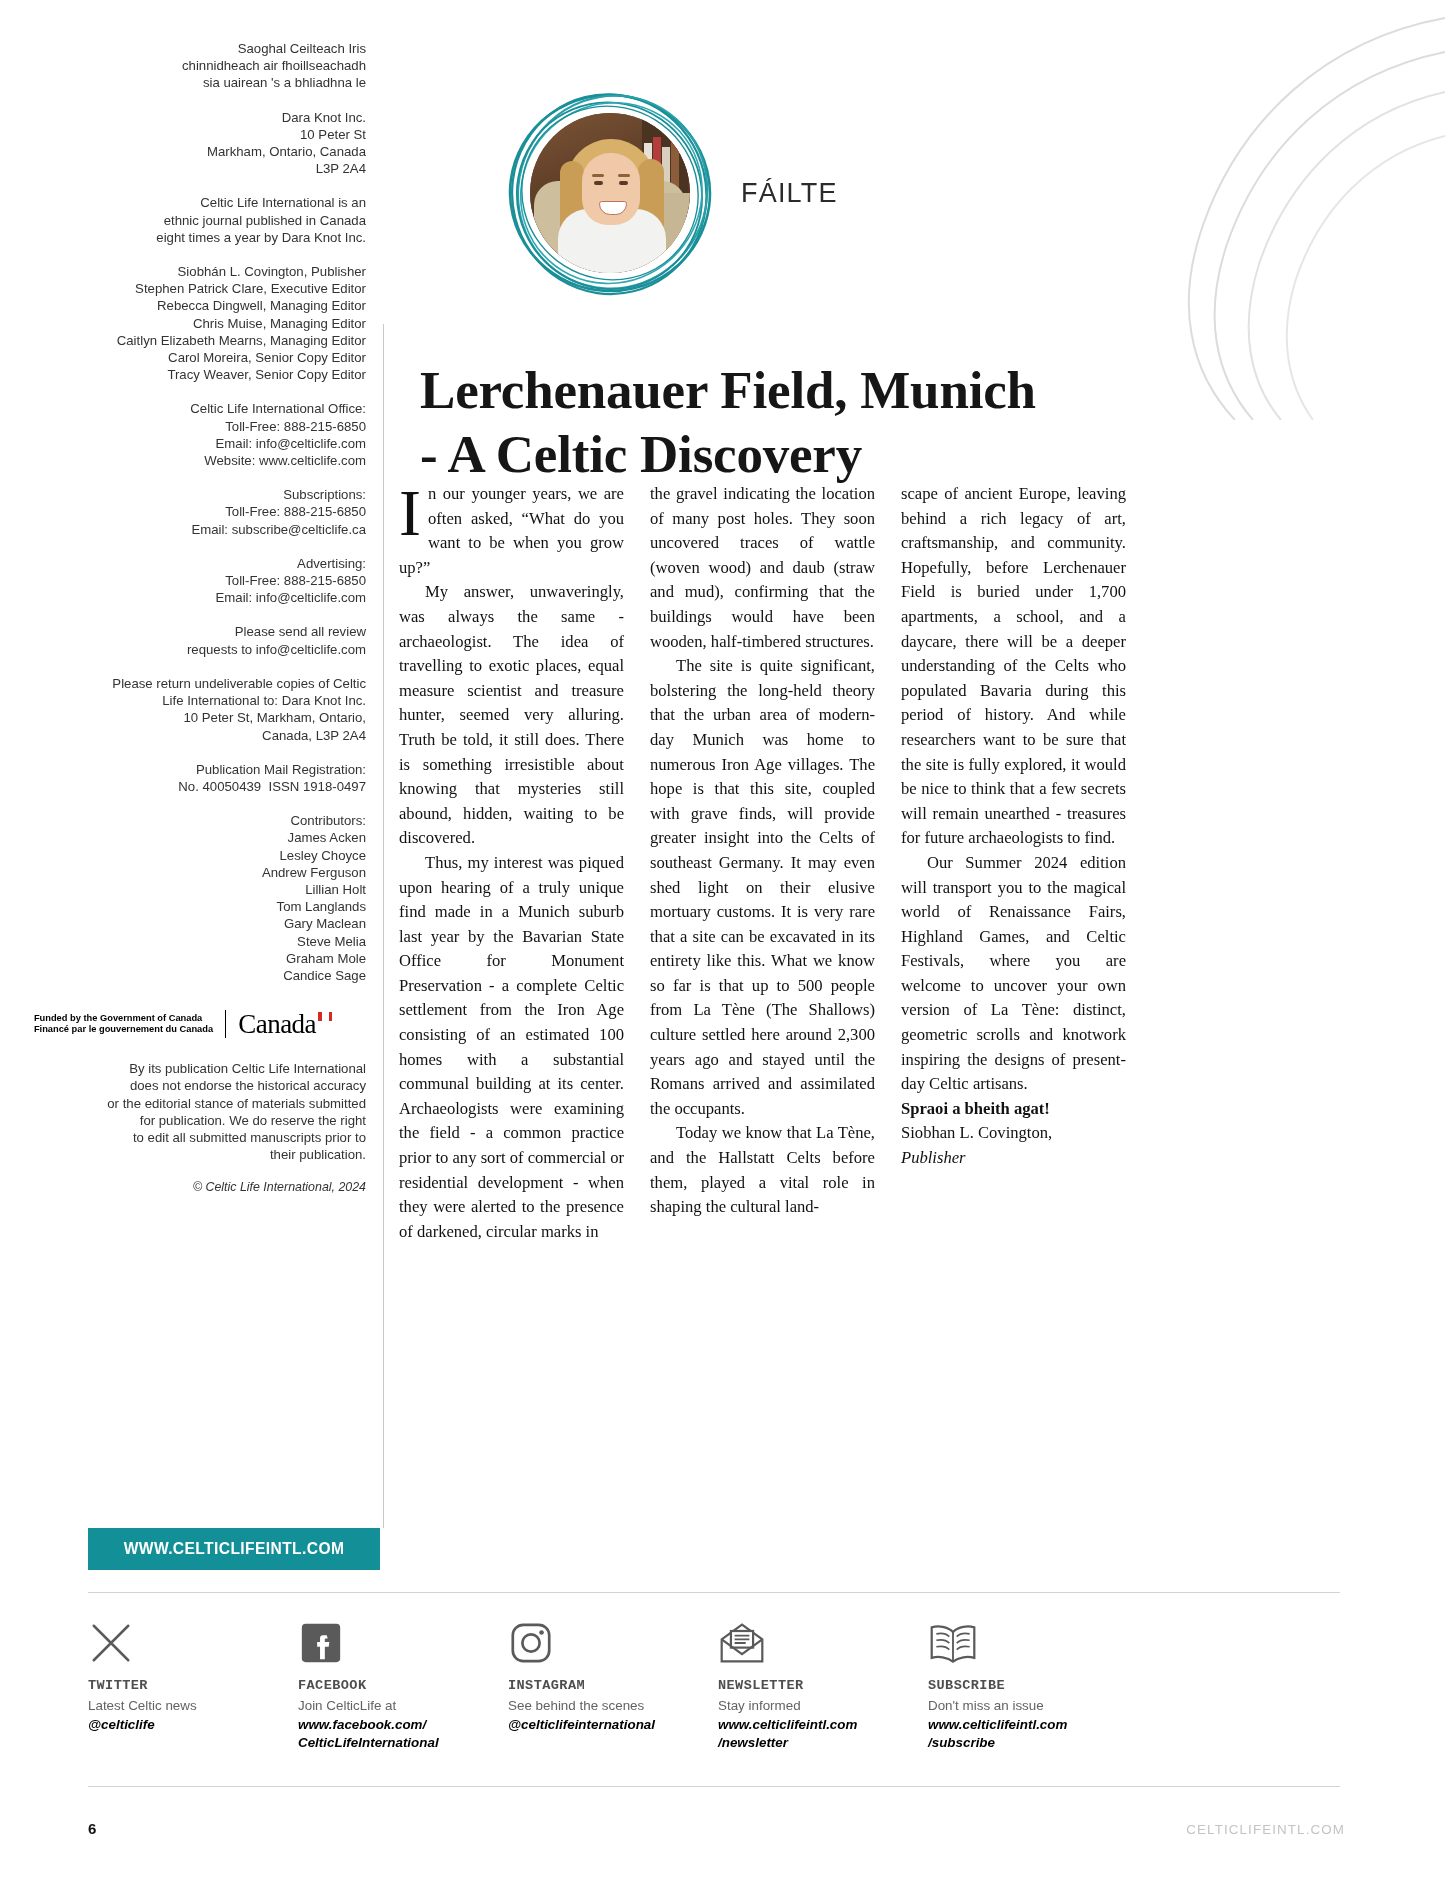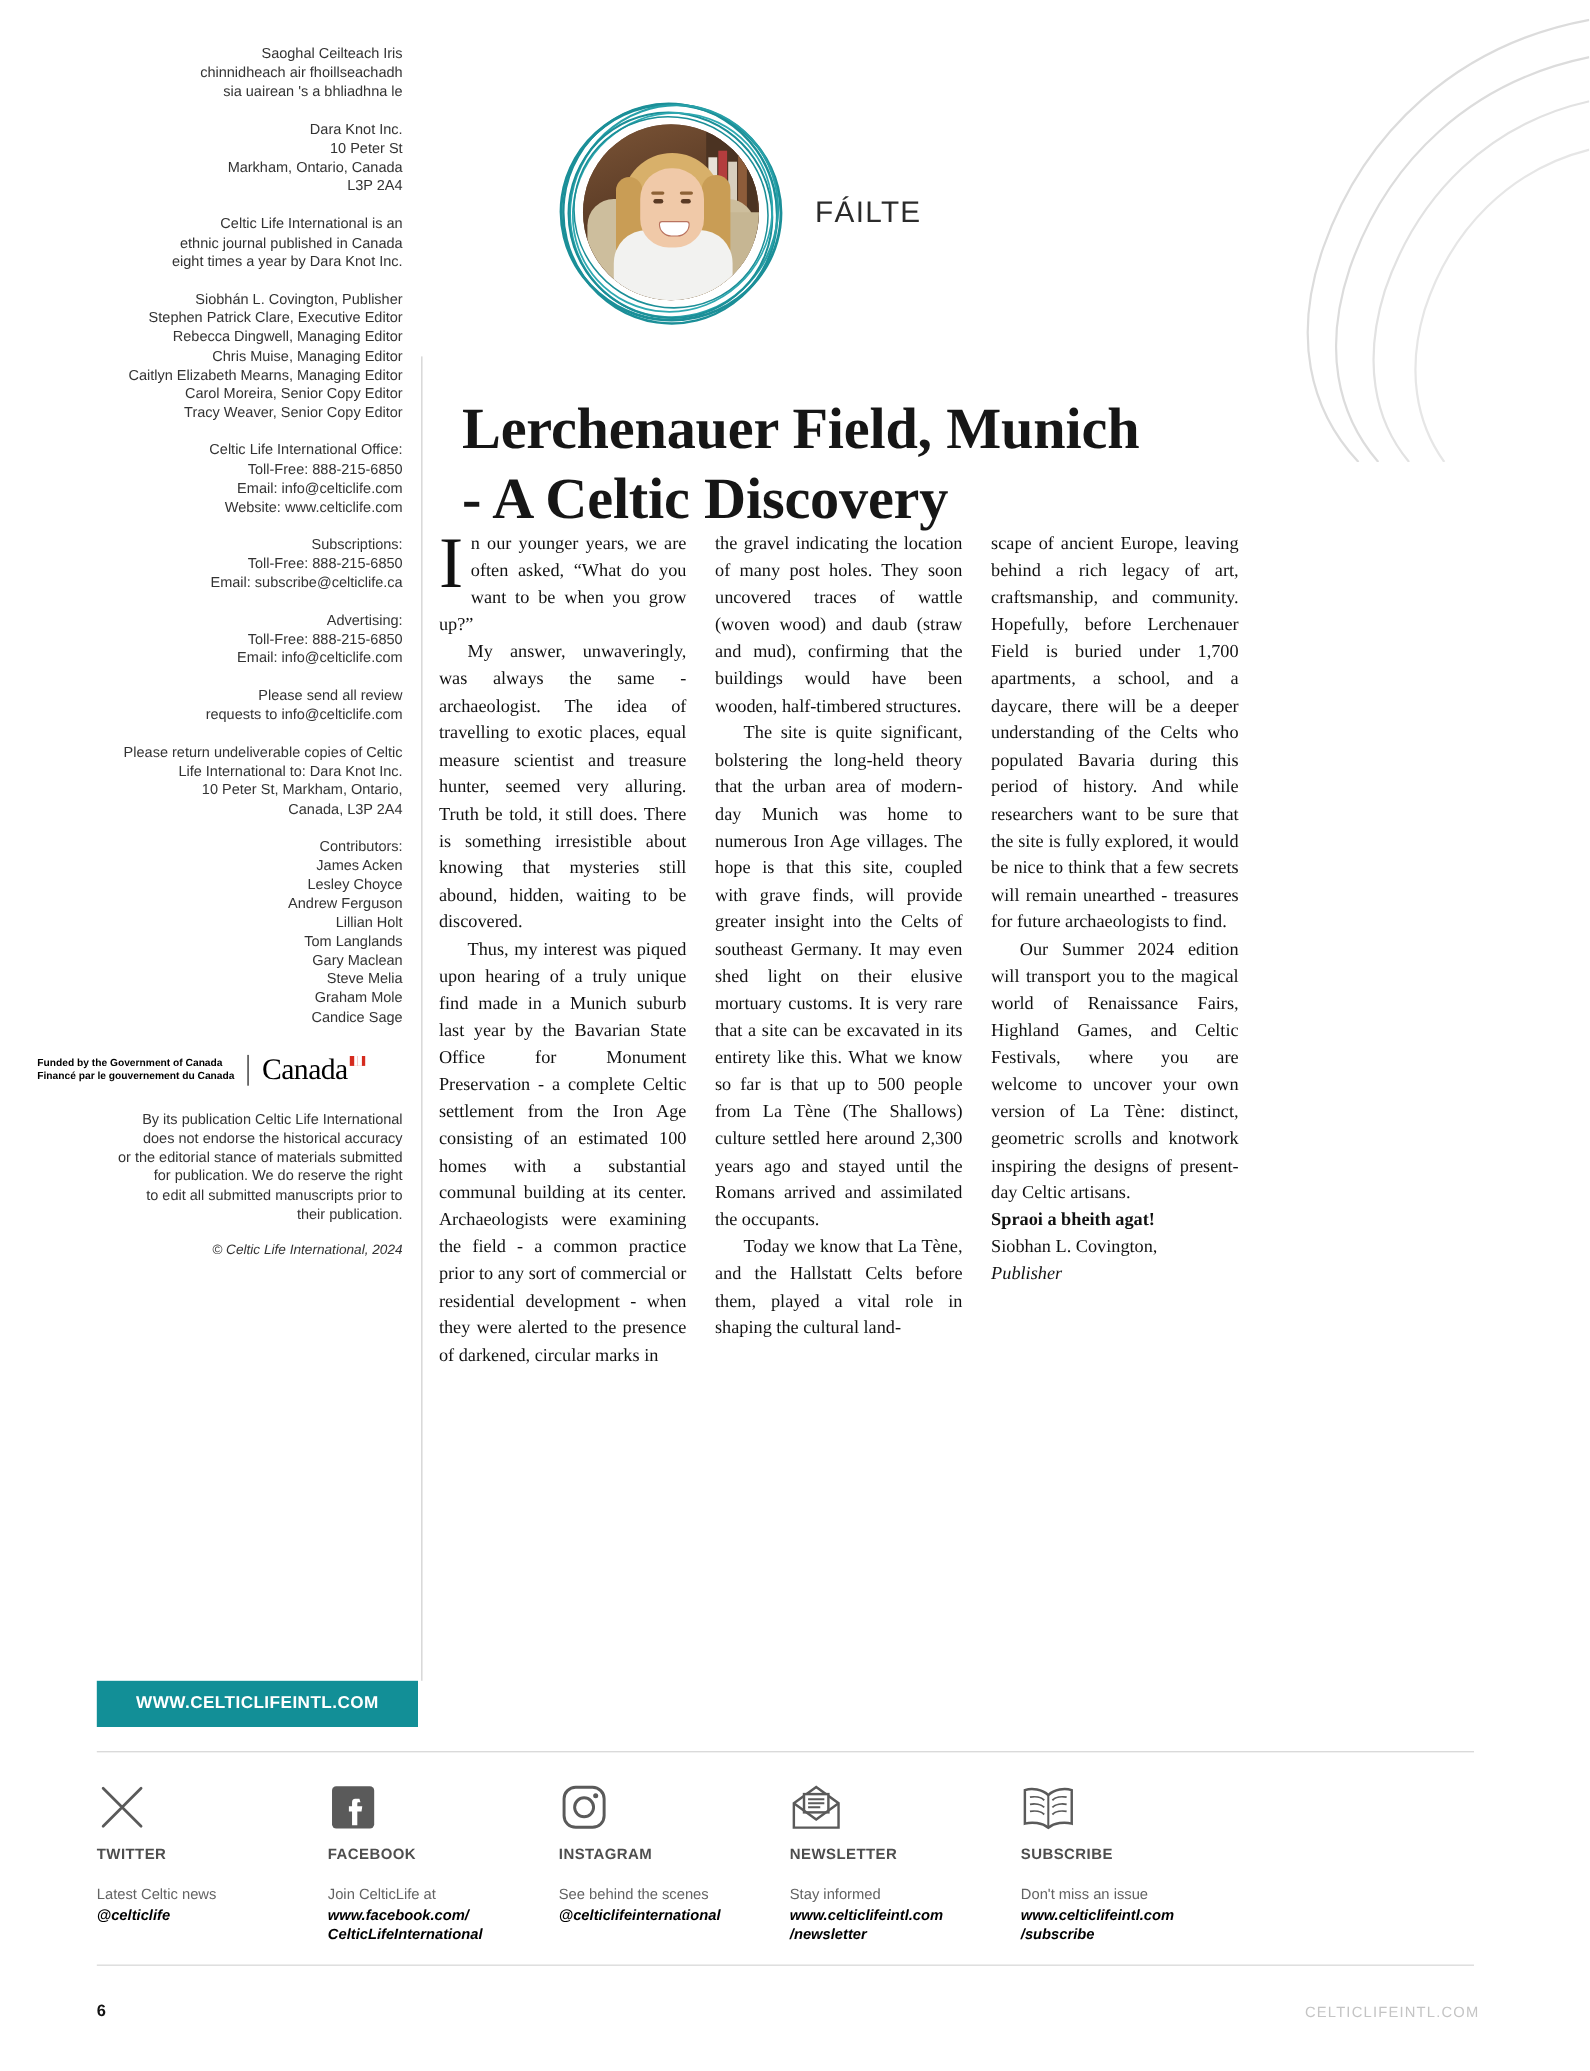--- a/index.html
+++ b/index.html
@@ -294,21 +294,22 @@
     display: flex;
     align-items: flex-end;
     margin-bottom: 12px;
     color: #5a5a5a;
   }
   .soc-title {
     font-size: 13.6px;
     font-weight: bold;
     color: #4e4e4e;
     letter-spacing: 0.4px;
-    margin-bottom: 20px;
+    margin-bottom: 4px;
+    font-family: Liberation Mono, monospace;
   }
   .soc-line {
     font-size: 13.4px;
     line-height: 18.6px;
     color: #636363;
   }
   .soc-line.em { font-style: italic; font-weight: bold; color: #000000; }
   .soc-line.mixed { color: #636363; }
   .soc-line.mixed i { font-style: italic; font-weight: bold; color: #4a4a4a; }
 
@@ -397,20 +398,24 @@
     <span class="mast-line">requests to info@celticlife.com</span>
   </div>
 
   <div class="mast-block">
     <span class="mast-line">Please return undeliverable copies of Celtic</span>
     <span class="mast-line">Life International to: Dara Knot Inc.</span>
     <span class="mast-line">10 Peter St, Markham, Ontario,</span>
     <span class="mast-line">Canada, L3P 2A4</span>
   </div>
 
+  <div class="mast-block">
+    <span class="mast-line">Publication Mail Registration:</span>
+    <span class="mast-line">No. 40050439  ISSN 1918-0497</span>
+  </div>
 
   <div class="mast-block tight">
     <span class="mast-line">Contributors:</span>
     <span class="mast-line">James Acken</span>
     <span class="mast-line">Lesley Choyce</span>
     <span class="mast-line">Andrew Ferguson</span>
     <span class="mast-line">Lillian Holt</span>
     <span class="mast-line">Tom Langlands</span>
     <span class="mast-line">Gary Maclean</span>
     <span class="mast-line">Steve Melia</span>

